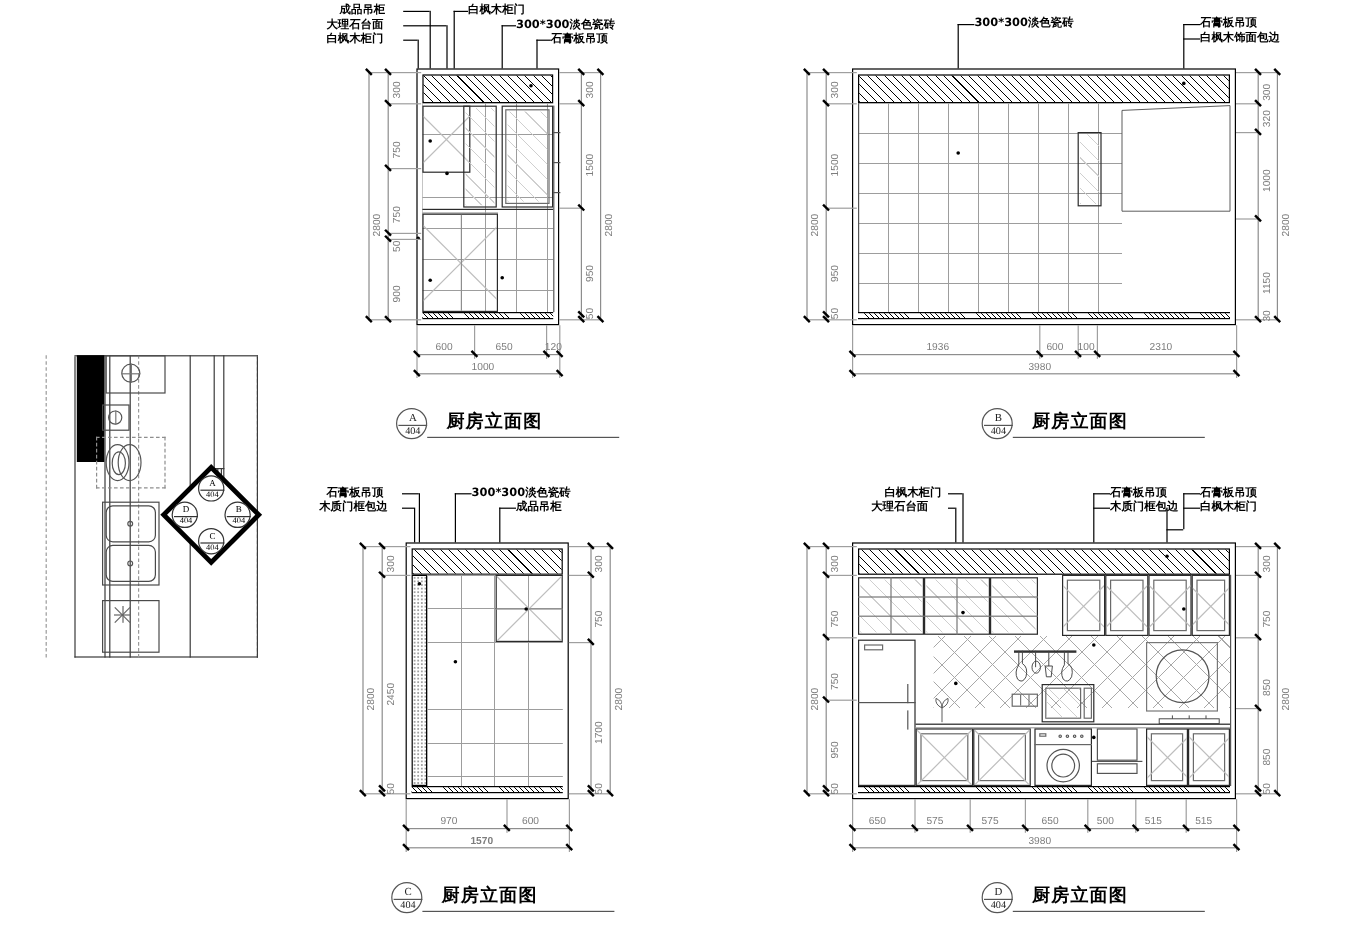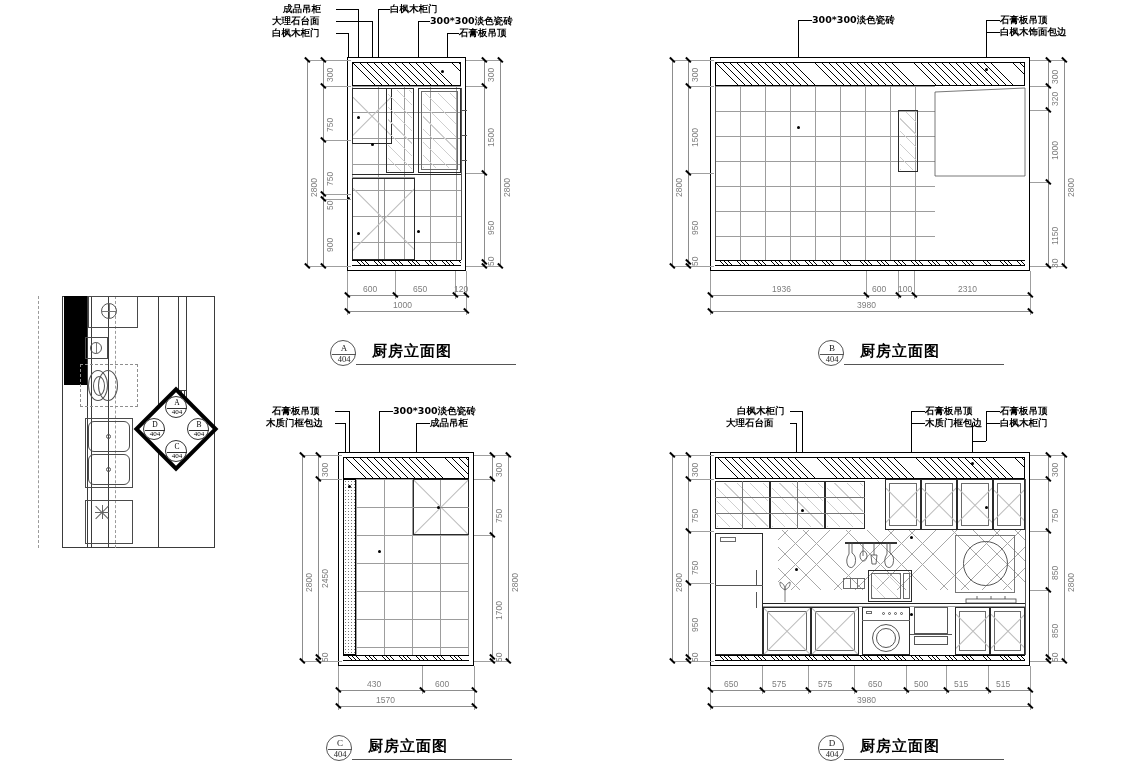--- a/index.html
+++ b/index.html
@@ -521,23 +521,23 @@
     <div class="dimline" style="left:338px;top:690px;width:136px;"></div>
     <div class="dimline" style="left:338px;top:706px;width:136px;"></div>
     <div class="ext" style="left:338px;top:666px;height:44px;"></div>
     <div class="ext" style="left:422px;top:666px;height:28px;"></div>
     <div class="ext" style="left:474px;top:666px;height:44px;"></div>
     <div class="tick" style="left:335px;top:689px;"></div>
     <div class="tick" style="left:419px;top:689px;"></div>
     <div class="tick" style="left:471px;top:689px;"></div>
     <div class="tick" style="left:335px;top:705px;"></div>
     <div class="tick" style="left:471px;top:705px;"></div>
-    <div class="dim" style="left:367px;top:680px;">430</div>
+    <div class="dim" style="left:367px;top:680px;">970</div>
     <div class="dim" style="left:435px;top:680px;">600</div>
-    <div class="dim" style="left:376px;top:696px;">1570</div>
+    <div class="dim" style="left:392px;top:696px;font-weight:bold;">1570</div>
 
     <div class="bubble" style="left:326px;top:735px;">
       <div class="t">C</div>
       <div class="sep"></div>
       <div class="b">404</div>
     </div>
     <div class="title" style="left:368px;top:737px;">厨房立面图</div>
     <div class="titleline" style="left:352px;top:759px;width:160px;"></div>
   </div>
 

